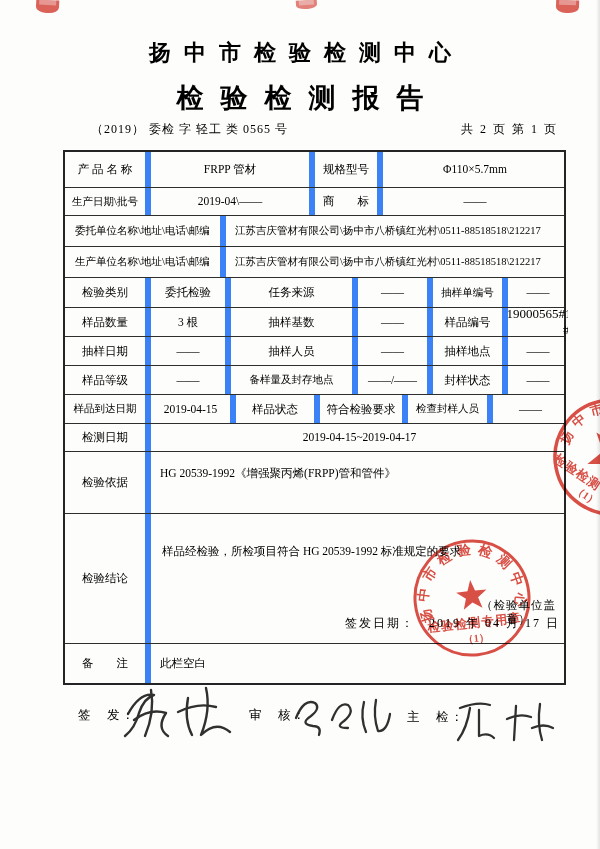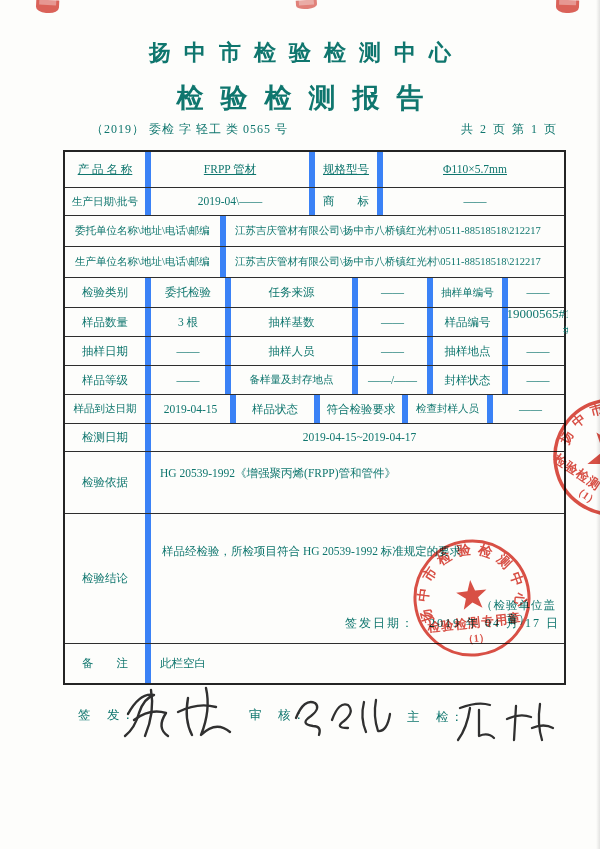--- a/index.html
+++ b/index.html
@@ -1,20 +1,20 @@
 <!DOCTYPE html>
 <html><head>
 <meta charset="utf-8">
 <style>
   html,body{margin:0;padding:0;background:#888;}
   .page{
     position:relative;width:600px;height:849px;margin:0 auto;
     background:#fdfdfb;overflow:hidden;
     font-family:"Liberation Serif","DejaVu Serif",serif;
-    color:#0f766e;
+    color:#000000;
   }
   .edge-shade{position:absolute;right:0;top:0;width:4px;height:100%;
     background:linear-gradient(to right,rgba(0,0,0,0),rgba(0,0,0,.10));}
 
   
   .frag{position:absolute;top:0;background:rgba(205,45,35,.75);border-radius:0 0 45% 45%;}
   .frag.f1{left:36px;width:23px;height:13px;transform:rotate(3deg);}
   .frag.f2{left:296px;width:21px;height:9px;transform:rotate(-4deg);opacity:.8;}
   .frag.f3{left:556px;width:23px;height:13px;transform:rotate(2deg);}
   .frag:after{content:"";position:absolute;left:3px;top:-3px;right:3px;height:8px;background:#fdfdfb;opacity:.35;}
@@ -22,21 +22,21 @@
   .title1{position:absolute;left:0;top:38px;width:100%;text-align:center;
     font-size:22px;font-weight:bold;letter-spacing:13px;text-indent:13px;}
   .title2{position:absolute;left:0;top:80px;width:100%;text-align:center;
     font-size:27px;font-weight:bold;letter-spacing:17px;text-indent:17px;}
   .report-no{position:absolute;left:91px;top:121px;font-size:12px;letter-spacing:1px;}
   .page-info{position:absolute;right:42px;top:121px;font-size:12px;letter-spacing:2px;}
 
   
   .tbl{position:absolute;left:63px;top:150px;width:503px;border:2px solid #242424;box-sizing:border-box;}
   .tr{display:flex;border-top:1px solid #2e2e2e;box-sizing:border-box;}
-  .tr:first-child{border-top:none;text-decoration:underline;}
+  .tr:first-child{border-top:none;}
   .td{display:flex;align-items:center;justify-content:center;text-align:center;
     border-left:6px solid #3b82f6;box-sizing:border-box;font-size:11.5px;
     line-height:1.25;overflow:hidden;}
   .td:first-child{border-left:none;}
   .ta-l{justify-content:flex-start;text-align:left;padding-left:9px;}
   .small{font-size:10.5px;}
   .tiny{font-size:13px;letter-spacing:0;text-align:right;}
   .h35{height:35px}.h28{height:28px}.h31{height:31px}.h30{height:30px}
   .h29{height:29px}.h62{height:62px}.h130{height:130px}.h40{height:40px}
   .w80{flex:0 0 80px}.w164{flex:0 0 164px}.w68{flex:0 0 68px}.w190{flex:0 0 190px}

